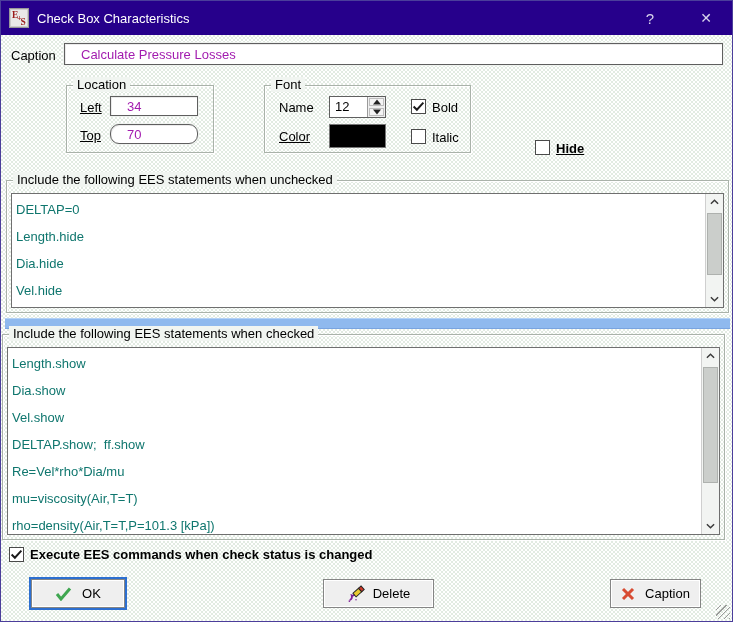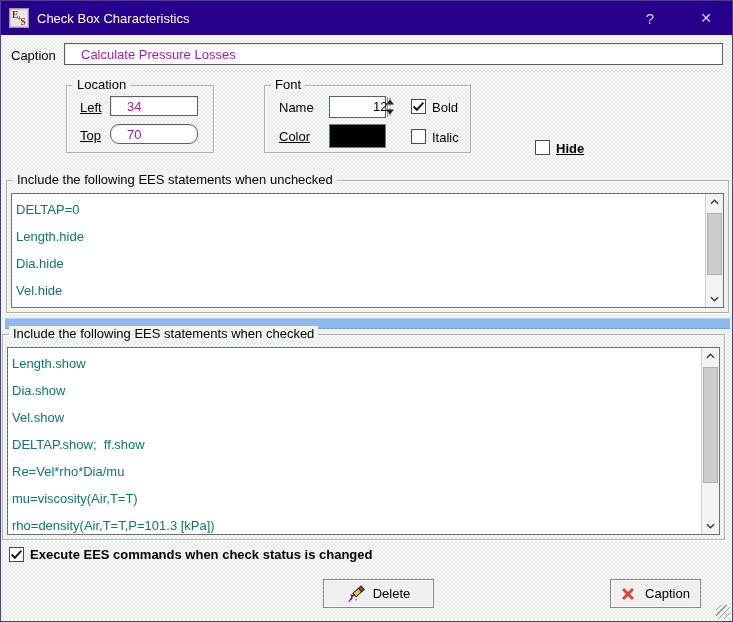--- a/index.html
+++ b/index.html
@@ -29,21 +29,21 @@
     font-family:"Liberation Sans",sans-serif;font-size:13px;color:#a21caf;padding:2px 16px;outline:none;
   }
   .groupbox{position:absolute;box-sizing:border-box;border:1px solid #a9b2a9;box-shadow:1px 1px 0 #ffffff, inset 1px 1px 0 #ffffff;}
   .legend{position:absolute;top:-9px;left:6px;background:#f1f5f1;padding:0 4px;font-size:13px;color:#000;white-space:nowrap;}
   .cb{position:absolute;width:15px;height:15px;background:#fff;border:1px solid #4a4a4a;box-sizing:border-box;}
   .cb svg{display:none;position:absolute;left:0px;top:1px;width:13px;height:11px;}
   .cb.on svg{display:block;}
   .cb svg polyline{fill:none;stroke:#1a1a1a;stroke-width:1.8;}
   
   .spin{position:absolute;box-sizing:border-box;border:1px solid #5f5f5f;background:#fff;display:flex;}
-  .spin .val{flex:1;font-size:13px;padding:2px 0 0 5px;margin-left:38px;}
+  .spin .val{flex:1;font-size:13px;padding:2px 0 0 5px;}
   .spin .btns{width:17px;border-left:1px solid #9a9a9a;display:flex;flex-direction:column;background:#efefef;}
   .spin .sbtn{flex:1;position:relative;border:1px solid #bdbdbd;margin:1px;background:#f4f4f4;}
   .tri-up{position:absolute;left:50%;top:50%;transform:translate(-50%,-50%);width:0;height:0;border-left:4px solid transparent;border-right:4px solid transparent;border-bottom:5px solid #222;}
   .tri-down{position:absolute;left:50%;top:50%;transform:translate(-50%,-50%);width:0;height:0;border-left:4px solid transparent;border-right:4px solid transparent;border-top:5px solid #222;}
   .swatch{position:absolute;box-sizing:border-box;border:1px solid #777;}
   
   .list{
     position:absolute;box-sizing:border-box;background:#fff;border:1px solid #6f6f6f;
     font-size:13px;line-height:27px;color:#0f766e;white-space:pre;overflow:hidden;
   }
@@ -176,20 +176,28 @@
     </div>
   </div>
 
   <span class="cb on" style="left:8px;top:546px;">
     <svg viewBox="0 0 12 10">
         <polyline points="1.5,5 4.5,8 10.5,1.5"></polyline>
       </svg>
   </span>
   <span class="lbl" style="left:29px;top:546px;font-weight:bold;">Execute EES commands when check status is changed</span>
 
+  <div class="btn focus" style="left:30px;top:578px;width:94px;">
+    <span class="bicon">
+      <svg width="17" height="14" viewBox="0 0 17 14">
+          <polyline points="2,7 6,12 15,1.5" fill="none" stroke="#3fa650" stroke-width="3"></polyline>
+        </svg>
+    </span>
+    <span>OK</span>
+  </div>
 
   <div class="btn" style="left:322px;top:578px;width:111px;">
     <span class="bicon" style="margin-right:7px;">
       <svg width="19" height="19" viewBox="0 0 20 20">
         <path d="M3 17 q3-2 2-5 q3 1 4-3" fill="none" stroke="#7c1f96" stroke-width="1.8"></path>
         <circle cx="2.5" cy="18" r="0.9" fill="#7c1f96"></circle>
         <circle cx="9.5" cy="16.5" r="0.8" fill="#7c1f96"></circle>
         <g transform="rotate(-42 12 8)">
           <rect x="6.5" y="5.5" width="8" height="5" fill="#e8c830" stroke="#222" stroke-width="1"></rect>
           <rect x="14.5" y="5.5" width="3.5" height="5" fill="#d23a2a" stroke="#222" stroke-width="1"></rect>

